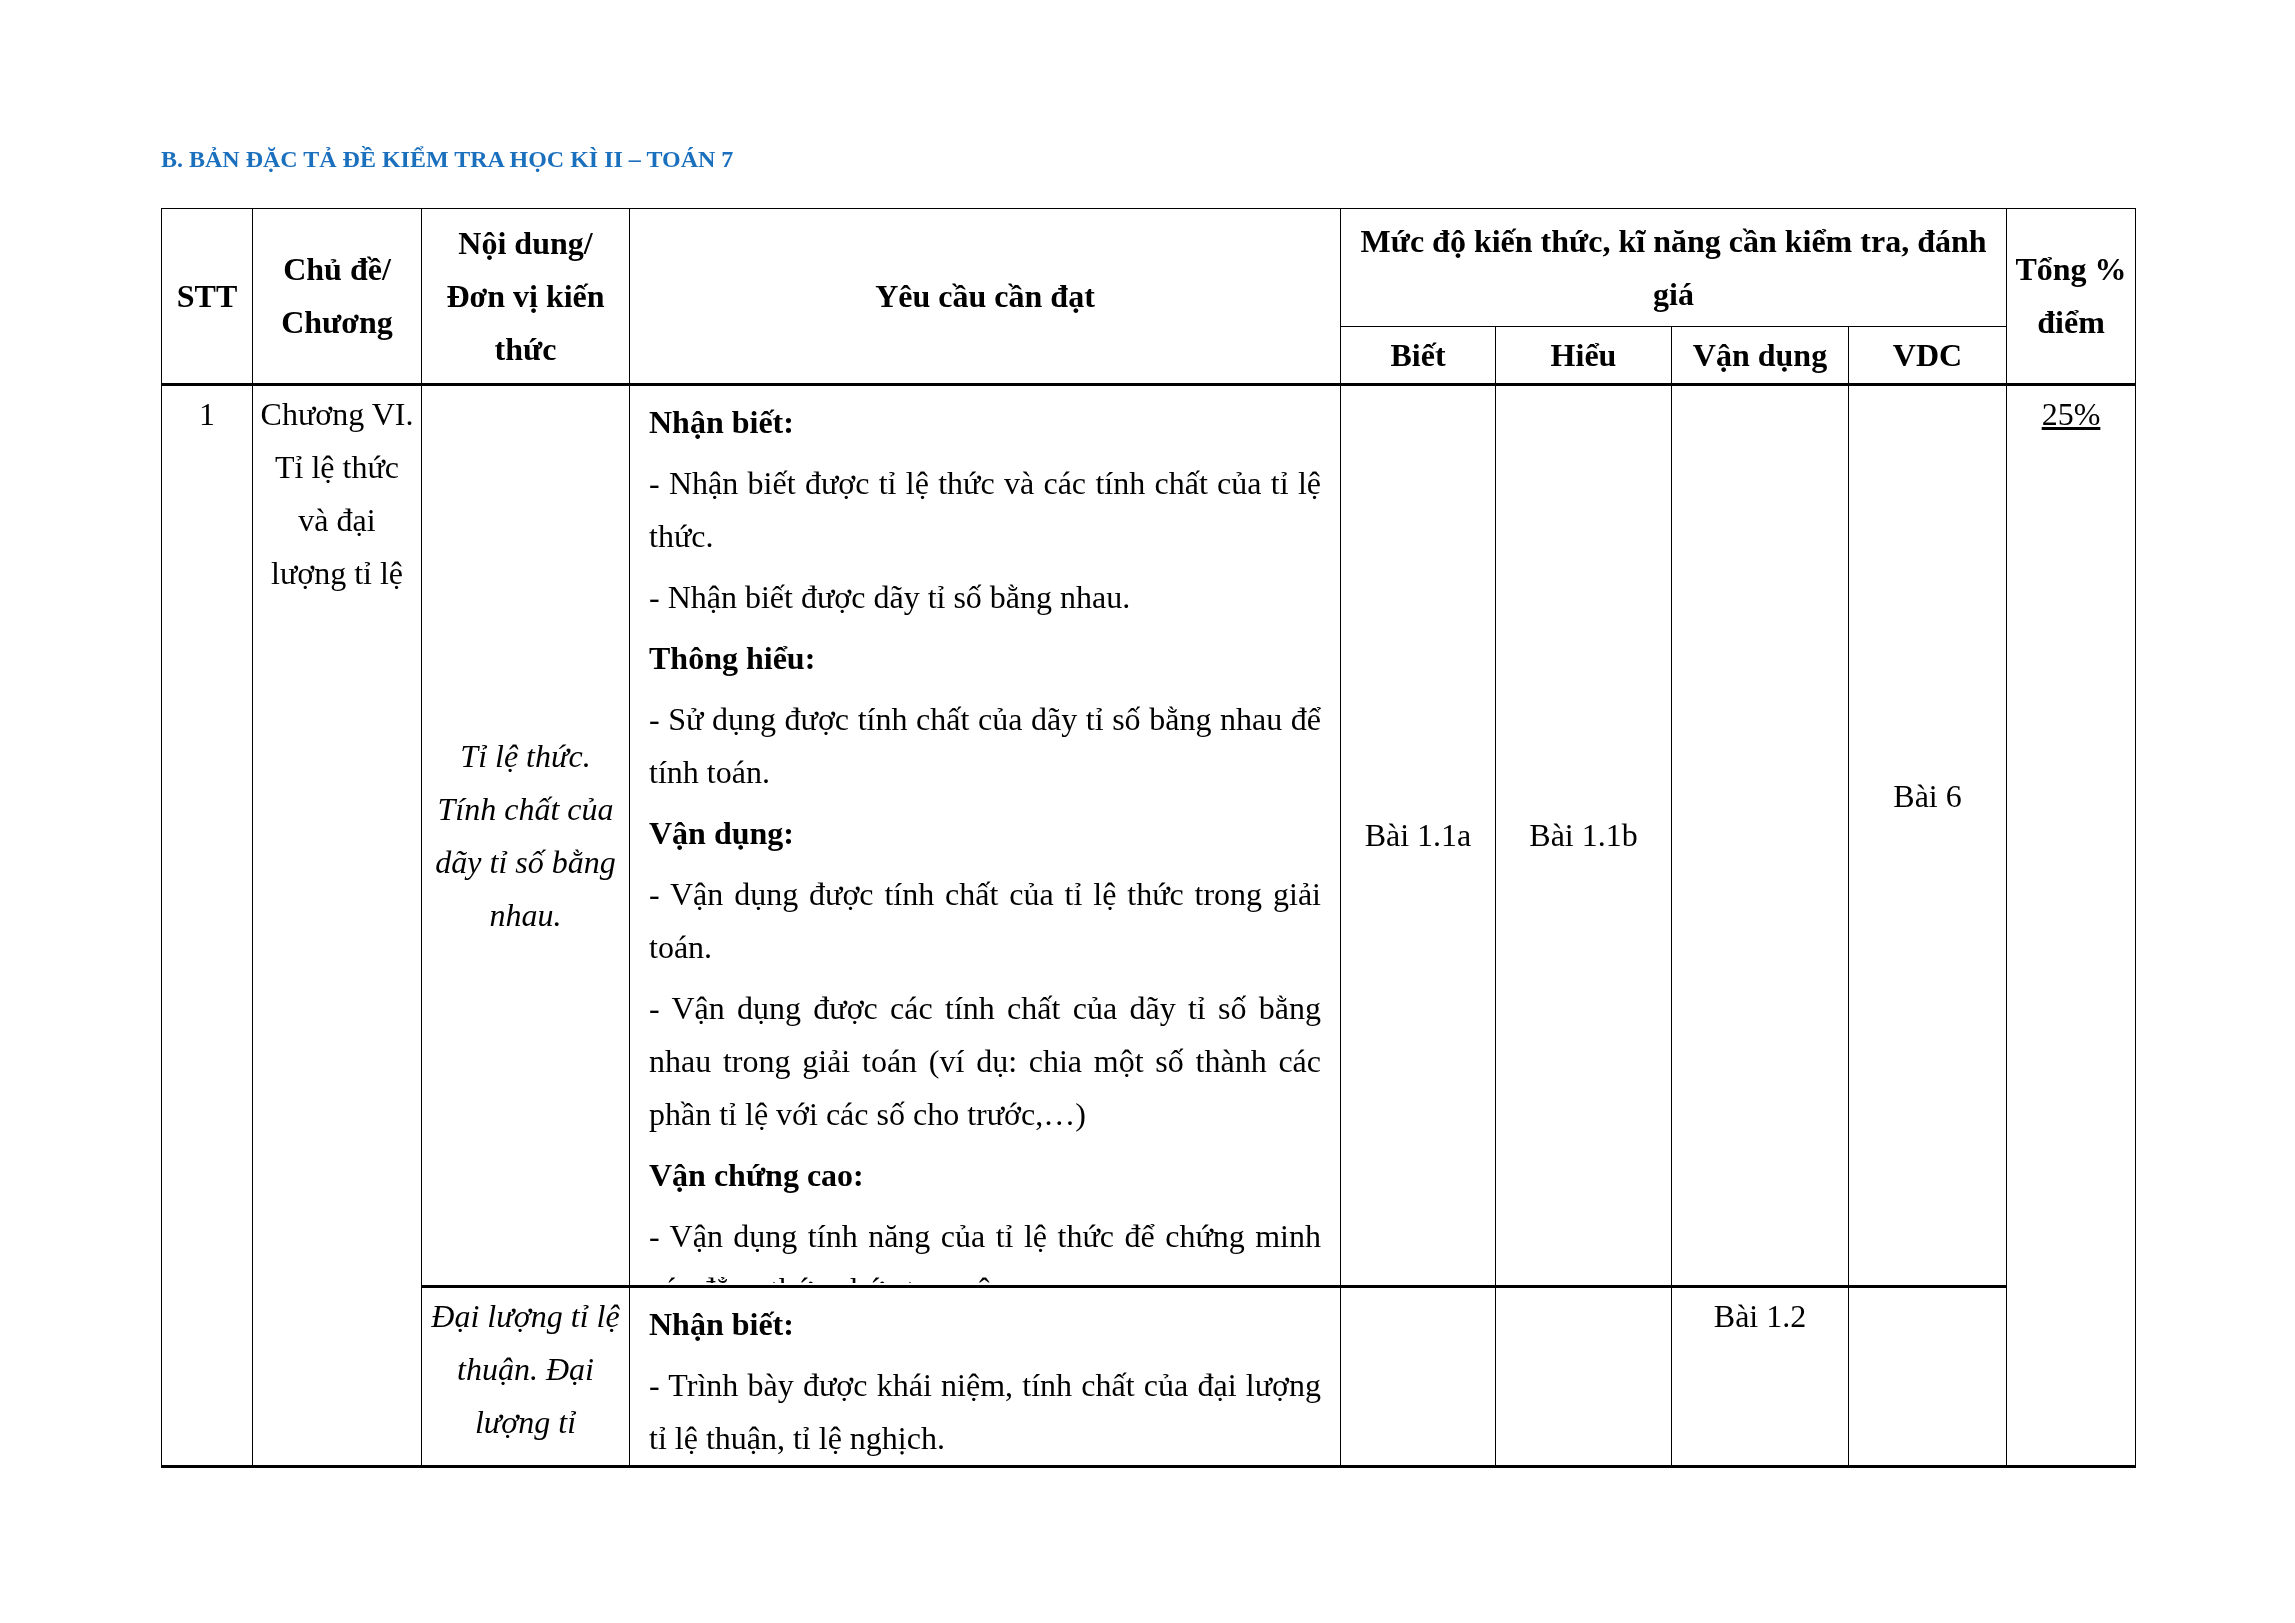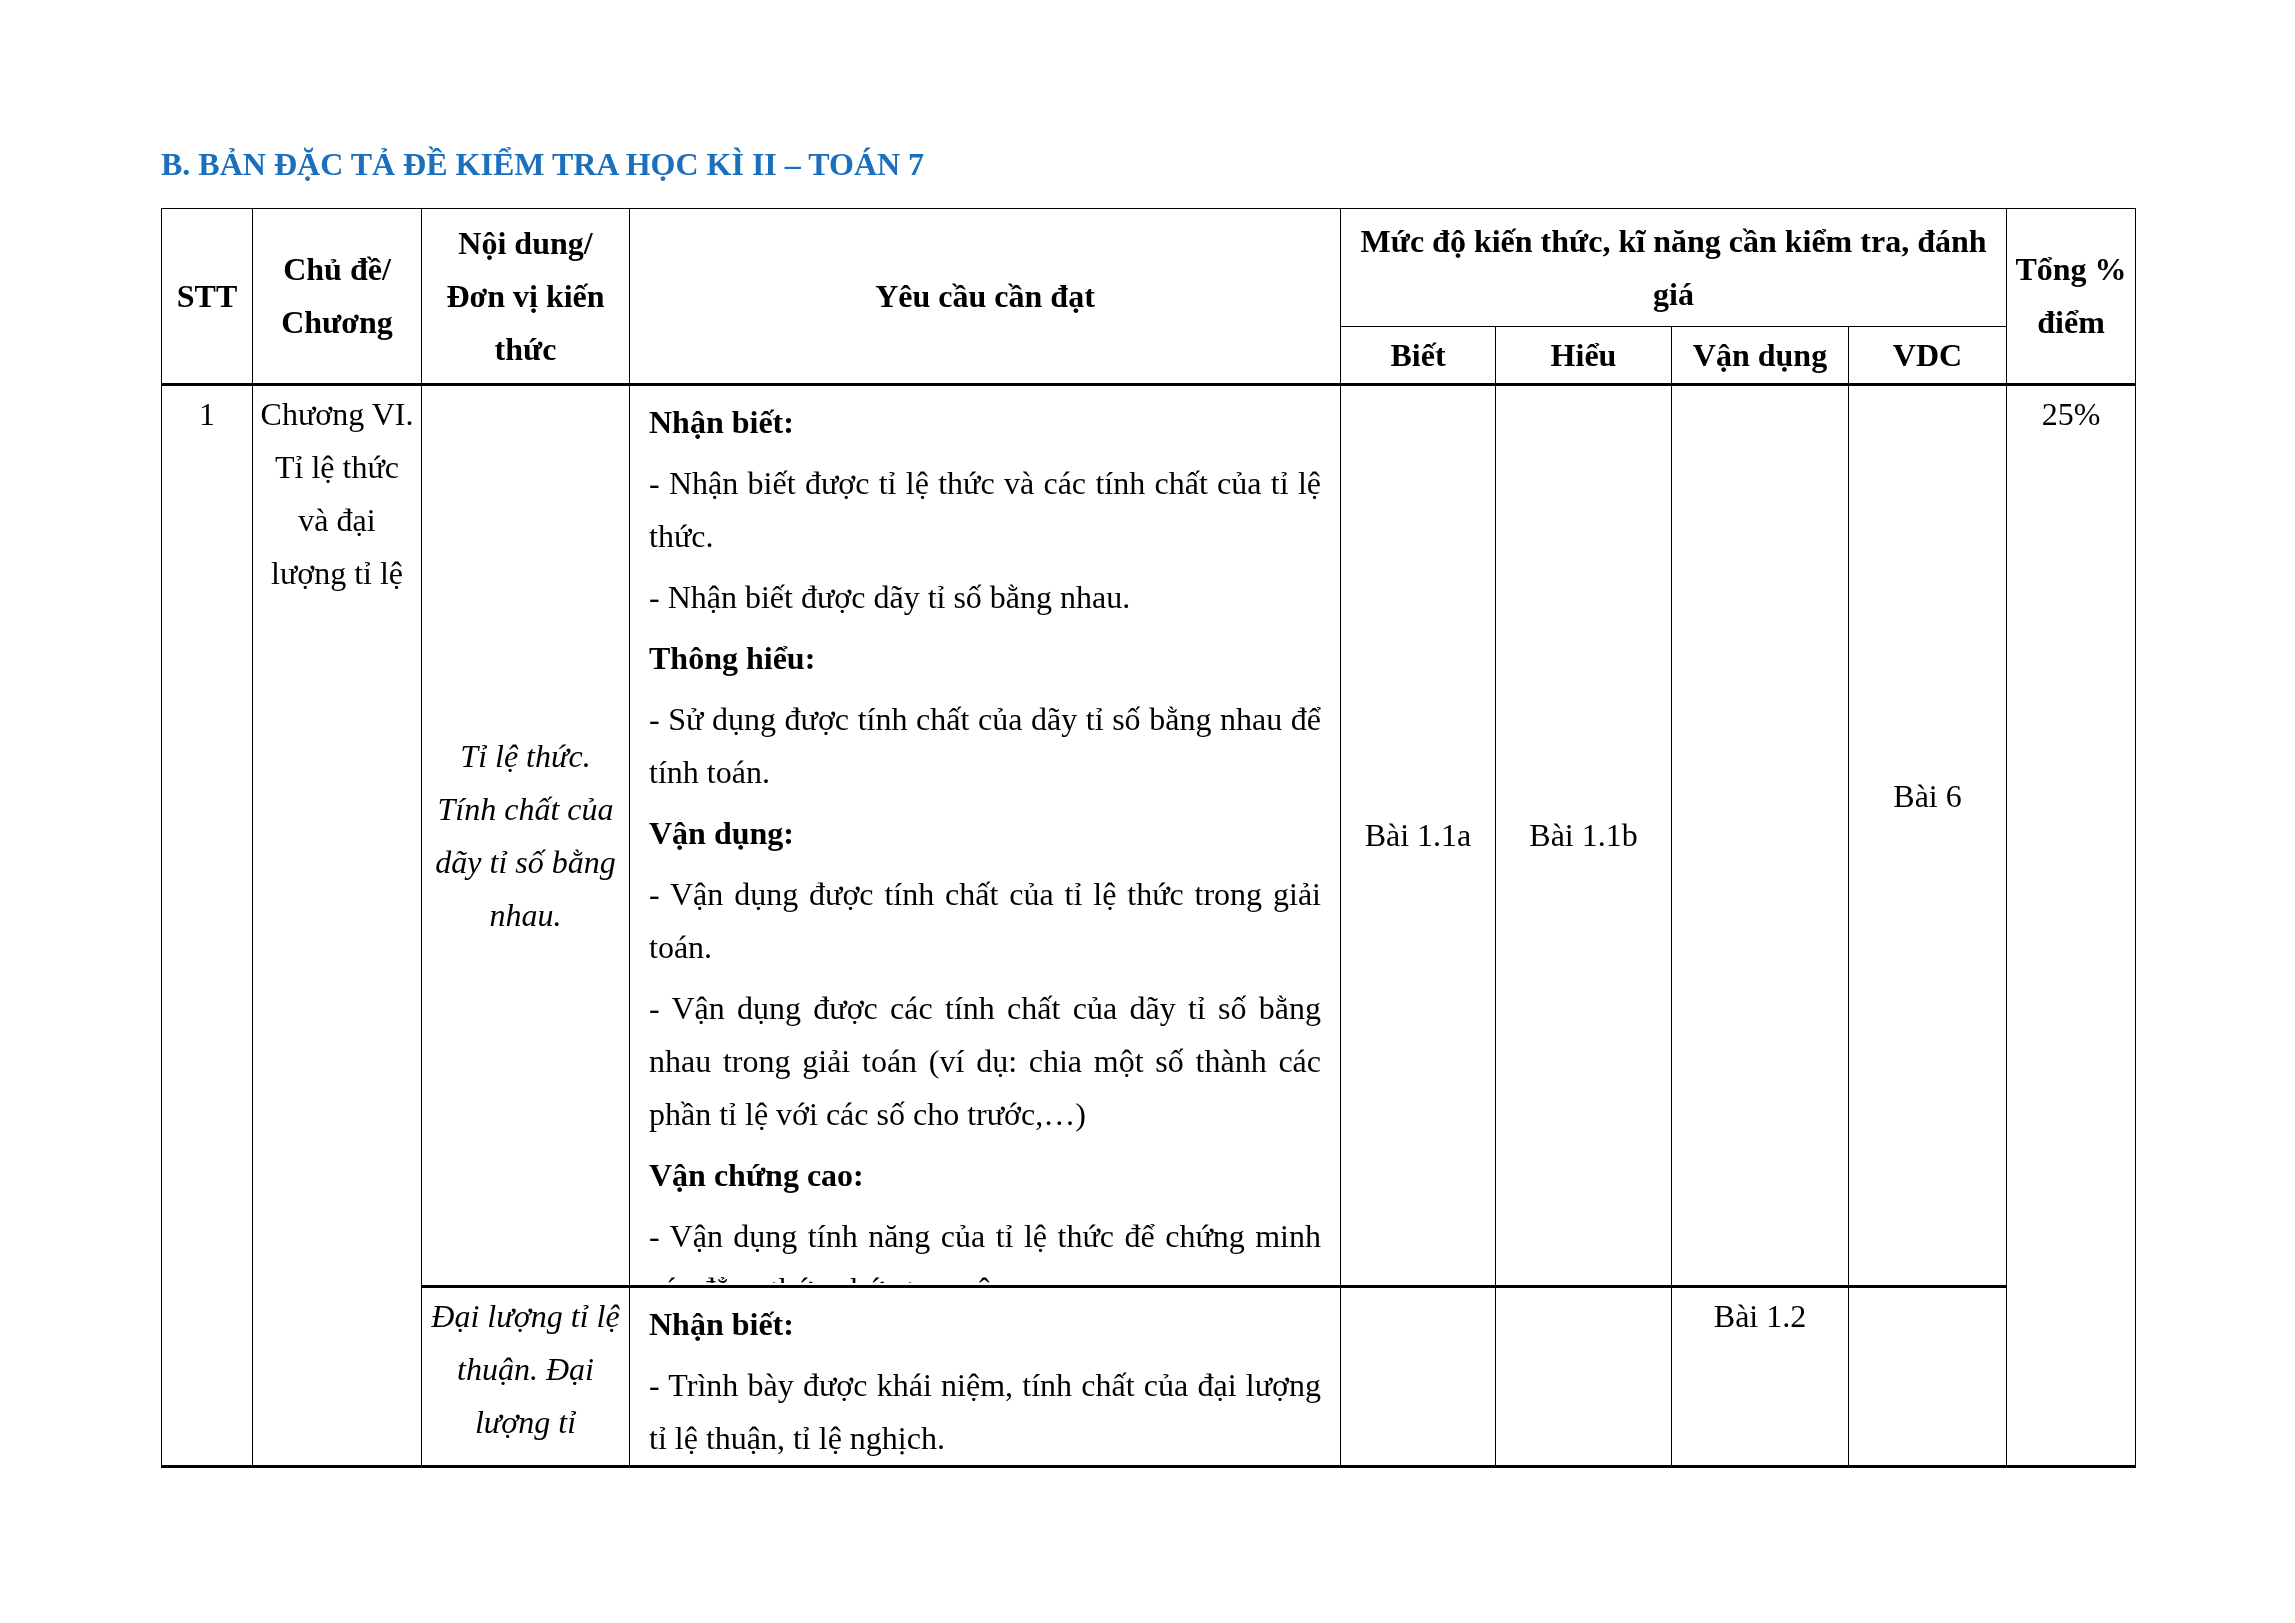--- a/index.html
+++ b/index.html
@@ -7,21 +7,21 @@
     position:relative;
     width:2295px;height:1623px;
     background:#ffffff;
     overflow:hidden;
     font-family:"Liberation Serif","DejaVu Serif",serif;
     color:#000;
   }
   .doc-title{
     position:absolute;
     left:161px;top:146px;
-    font-size:32px;
+    font-size:24px;
     font-weight:bold;
     letter-spacing:0px;
     white-space:nowrap;
   }
   table.spec{
     position:absolute;
     left:161px;top:208px;
     width:1974px;
     border-collapse:collapse;
     table-layout:fixed;
@@ -40,21 +40,21 @@
     text-align:center;
     vertical-align:middle;
   }
   tr.hrow1{height:118px;}
   tr.hrow2{height:57px;}
   tr.brow1{height:902px;}
   tr.brow2{height:177px;}
   .thickb{border-bottom-width:3.9px !important;}
   .center{text-align:center;}
   .vmid{vertical-align:middle !important;text-align:center;}
-  .vtop{vertical-align:top !important;}
+  .vtop{vertical-align:top !important;text-decoration:underline;}
   .bold{font-weight:bold;}
   .italic{font-style:italic;}
   .req-cell{padding:1.6px 11px !important;}
   .req-cell p{margin:8px;text-align:justify;}
   .req-cell p.hl{font-weight:bold;text-align:left;}
   .clip1{height:895px;overflow:hidden;}
   .clip2{height:174px;overflow:hidden;}
   .vdc-up{padding-bottom:79px !important;}
 </style>
 </head>

